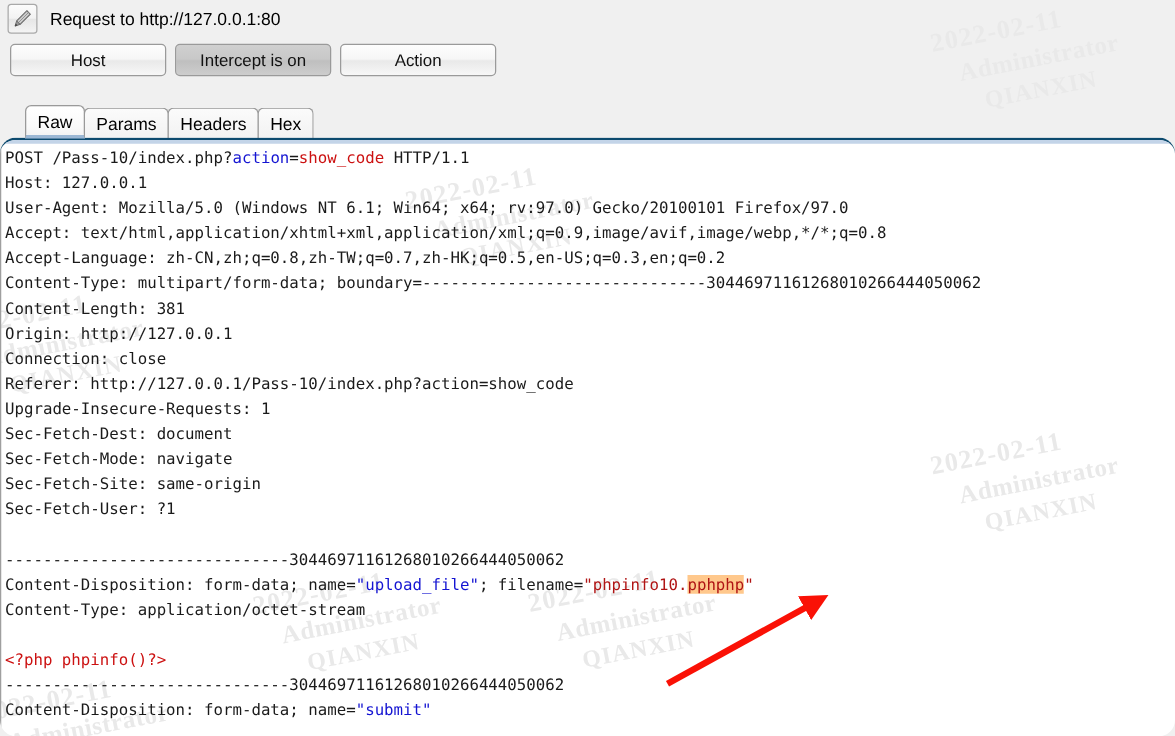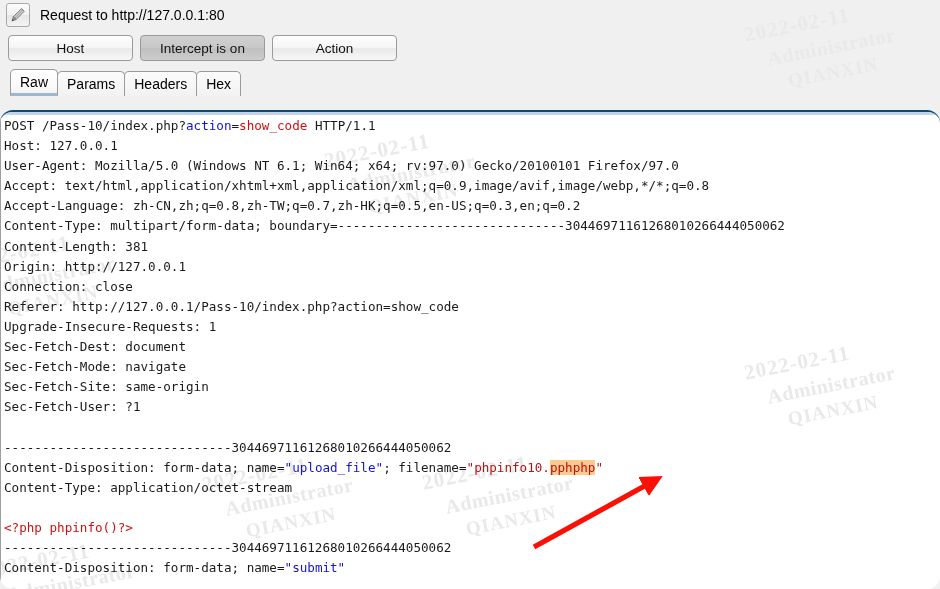--- a/index.html
+++ b/index.html
@@ -82,23 +82,24 @@
   .tbtn.w-icept   { width: 125px;
     background: linear-gradient(to bottom, #d0d0d0 0%, #c8c8c8 47%, #bfbfbf 53%, #cdcdcd 100%);
   }
   .tbtn.w-action  { width: 125px; }
 
   
   .tabstrip {
     height: 30px;
     display: flex;
     align-items: flex-end;
-    padding-left: 10px;
-    box-sizing: border-box;
-    position: relative;
+    padding-left: 20px;
+    box-sizing: border-box;
+    position: relative;
+    margin-top: 15px;
   }
   .tab {
     height: 25px;
     padding: 0 9px;
     border: 1px solid #9a9a9a;
     border-bottom: none;
     border-radius: 5px 5px 0 0;
     background: linear-gradient(to bottom, #fbfbfb 0%, #f2f2f2 100%);
     font-size: 14px;
     color: #000;

